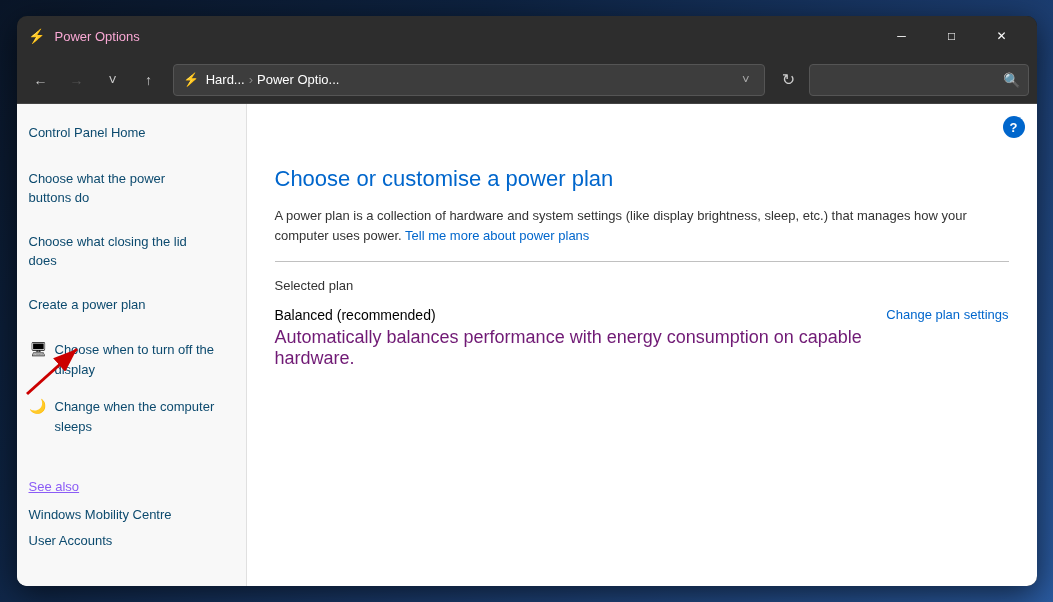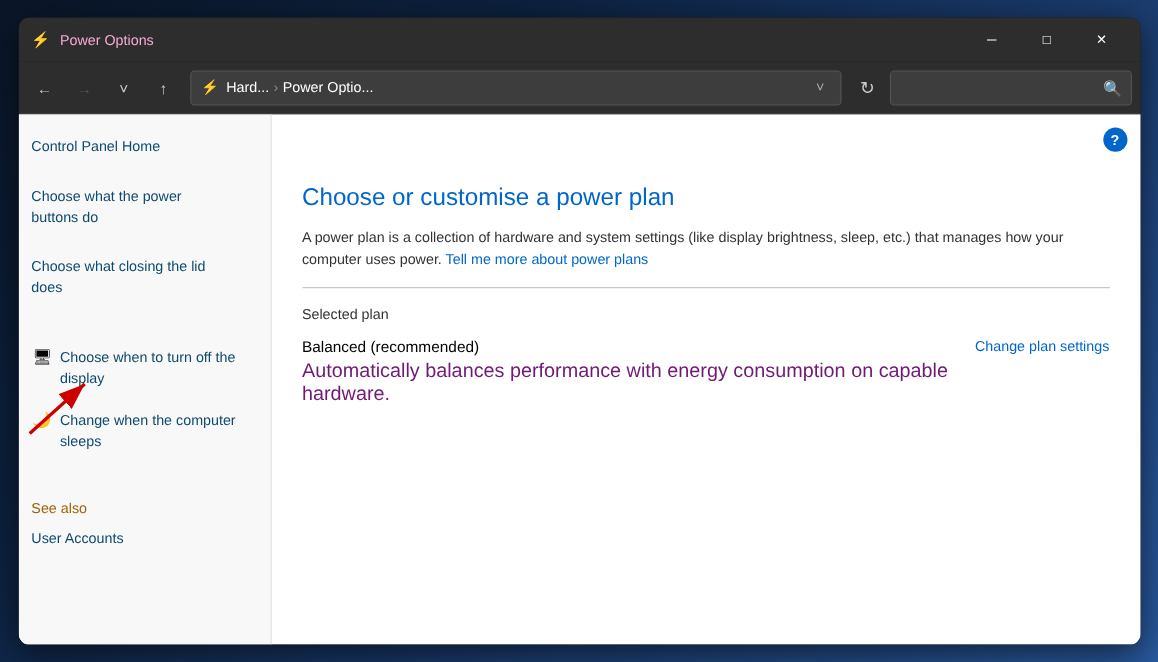--- a/index.html
+++ b/index.html
@@ -186,23 +186,24 @@
       height: 20px;
       flex-shrink: 0;
       margin-top: 2px;
       display: flex;
       align-items: center;
       justify-content: center;
       font-size: 14px;
     }
     .see-also-label {
       font-size: 13px;
-      color: #a16207;
+      color: #8b5cf6;
       margin-bottom: 8px;
       margin-top: 16px;
+      text-decoration: underline;
     }
 
     
     .arrow-container {
       position: absolute;
       left: 0;
       top: 235px;
       pointer-events: none;
     }
     .red-arrow {
@@ -325,20 +326,21 @@
 
     <div class="sidebar">
       <div class="sidebar-section">
         <a class="sidebar-link">Control Panel Home</a>
       </div>
       <div class="sidebar-section">
         <a class="sidebar-link">Choose what the power<br>buttons do</a>
         <br>
         <a class="sidebar-link">Choose what closing the lid<br>does</a>
         <br>
+        <a class="sidebar-link">Create a power plan</a>
       </div>
       <div class="sidebar-nav-item">
         <div class="sidebar-nav-icon">🖥</div>
         <a class="sidebar-link">Choose when to turn off the display</a>
       </div>
       <div class="sidebar-nav-item">
         <div class="sidebar-nav-icon">🌙</div>
         <a class="sidebar-link">Change when the computer sleeps</a>
       </div>
 
@@ -348,20 +350,21 @@
             <marker id="arrowhead" markerWidth="8" markerHeight="6" refX="8" refY="3" orient="auto">
               <polygon points="0 0, 8 3, 0 6" fill="#cc0000"></polygon>
             </marker>
           </defs>
           <line x1="10" y1="55" x2="60" y2="10" stroke="#cc0000" stroke-width="3" marker-end="url(#arrowhead)"></line>
         </svg>
       </div>
 
       <div style="margin-top: 40px;">
         <div class="see-also-label">See also</div>
+        <a class="sidebar-link">Windows Mobility Centre</a>
         <a class="sidebar-link">User Accounts</a>
       </div>
     </div>
 
     <div class="content-area">
       <div class="help-btn">?</div>
 
       <h1 class="page-title">Choose or customise a power plan</h1>
 
       <p class="page-description">

